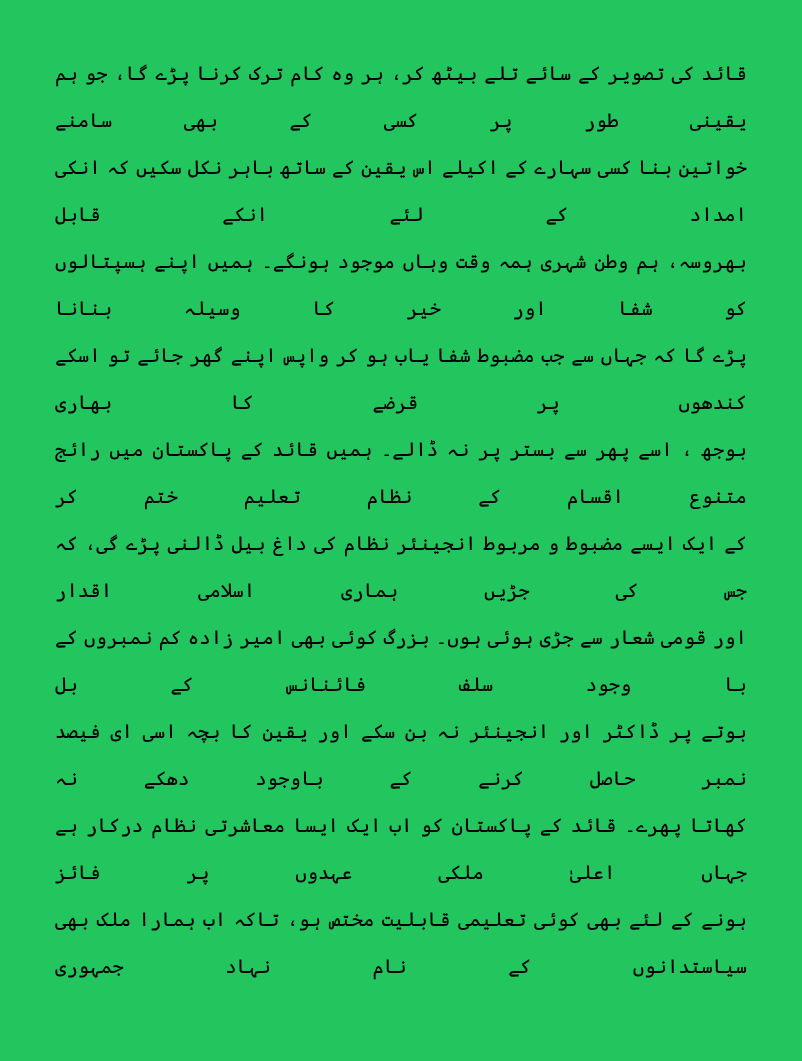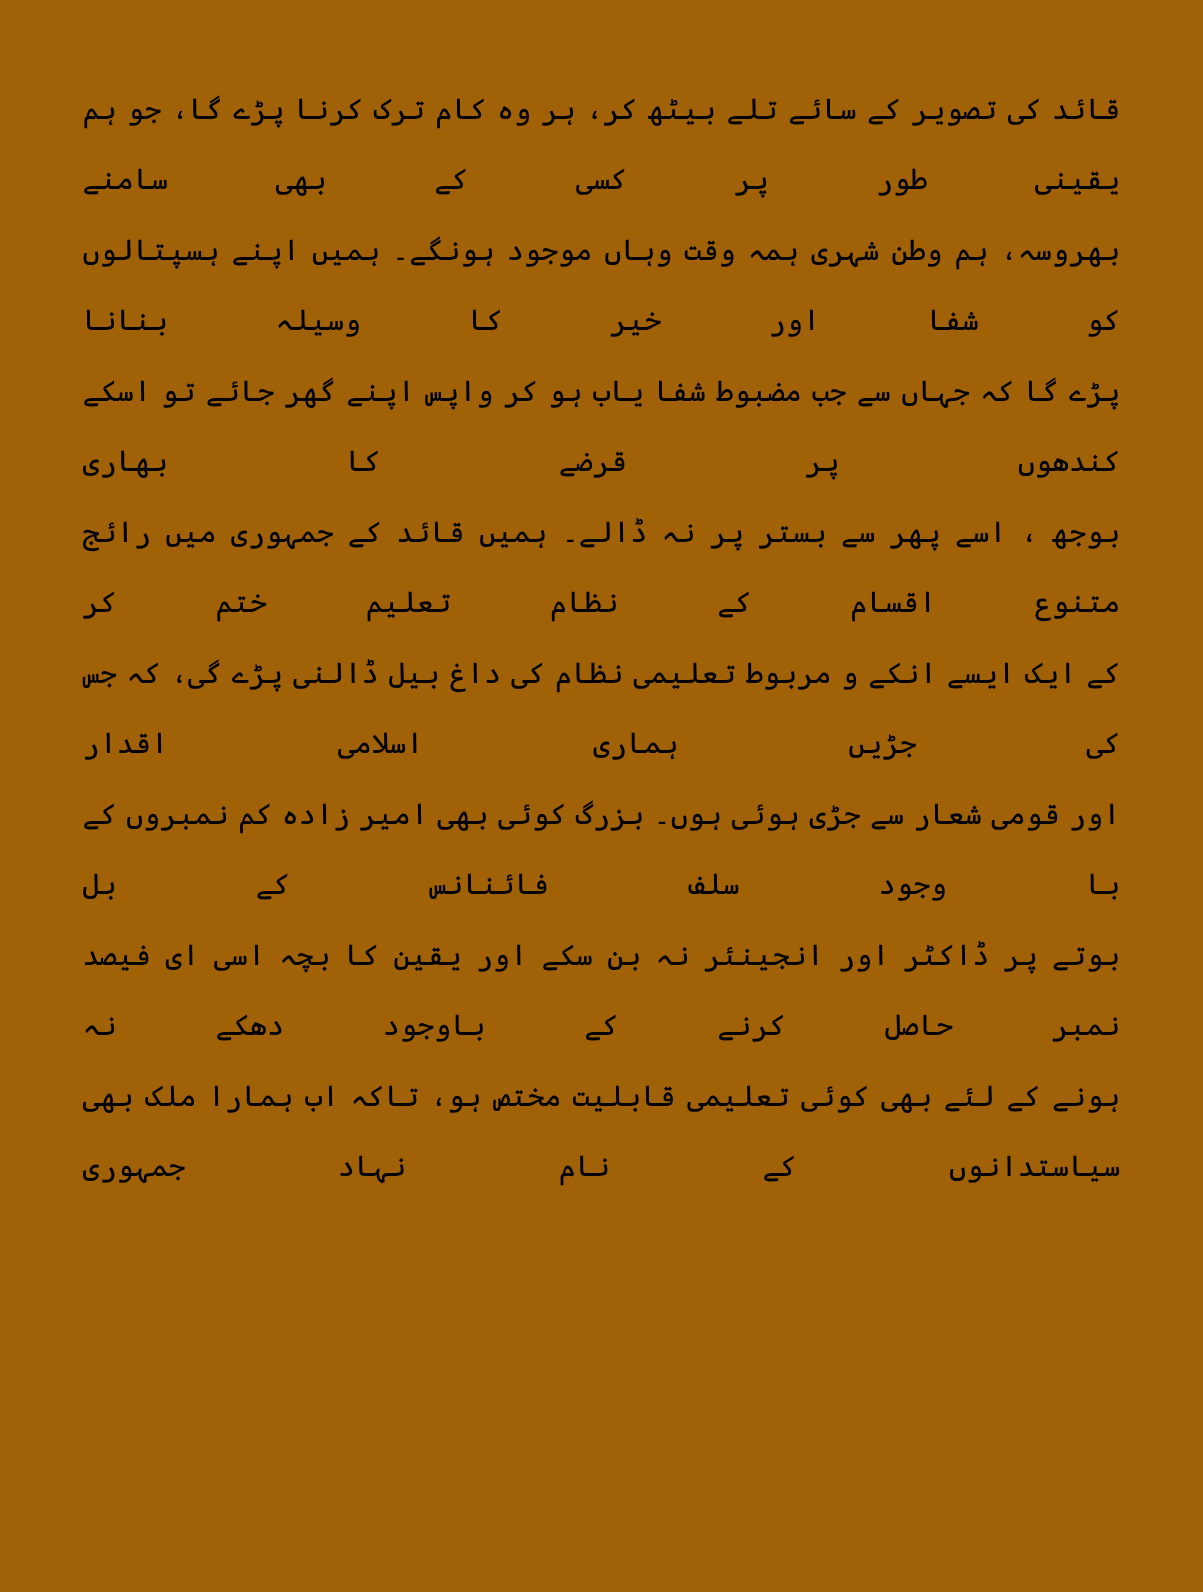--- a/index.html
+++ b/index.html
@@ -7,21 +7,21 @@
     margin: 0;
     padding: 0;
     background: #ffffff;
   }
 
   .page {
     position: relative;
     width: 802px;
     height: 1061px;
     margin: 0 auto;
-    background: #a16207;
+    background: #22c55e;
     box-sizing: border-box;
     overflow: hidden;
   }
 
   .page-body {
     position: absolute;
     top: 50px;
     right: 55px;
     left: 55px;
     bottom: 40px;
@@ -58,24 +58,26 @@
   }
 </style>
 </head>
 <body>
 
 <div class="page">
   <div class="page-body">
 
     <div class="para first">
       <span class="line">قائد کی تصویر کے سائے تلے بیٹھ کر، ہر وہ کام ترک کرنا پڑے گا، جو ہم یقینی طور پر کسی کے بھی سامنے</span>
+      <span class="line">خواتین بنا کسی سہارے کے اکیلے اس یقین کے ساتھ باہر نکل سکیں کہ انکی امداد کے لئے انکے قابل</span>
       <span class="line">بھروسہ، ہم وطن شہری ہمہ وقت وہاں موجود ہونگے۔ ہمیں اپنے ہسپتالوں کو شفا اور خیر کا وسیلہ بنانا</span>
       <span class="line">پڑے گا کہ جہاں سے جب مضبوط شفا یاب ہو کر واپس اپنے گھر جائے تو اسکے کندھوں پر قرضے کا بھاری</span>
-      <span class="line">بوجھ ، اسے پھر سے بستر پر نہ ڈالے۔ ہمیں قائد کے جمہوری میں رائج متنوع اقسام کے نظام تعلیم ختم کر</span>
-      <span class="line">کے ایک ایسے انکے و مربوط تعلیمی نظام کی داغ بیل ڈالنی پڑے گی، کہ جس کی جڑیں ہماری اسلامی اقدار</span>
+      <span class="line">بوجھ ، اسے پھر سے بستر پر نہ ڈالے۔ ہمیں قائد کے پاکستان میں رائج متنوع اقسام کے نظام تعلیم ختم کر</span>
+      <span class="line">کے ایک ایسے مضبوط و مربوط انجینئر نظام کی داغ بیل ڈالنی پڑے گی، کہ جس کی جڑیں ہماری اسلامی اقدار</span>
       <span class="line">اور قومی شعار سے جڑی ہوئی ہوں۔ بزرگ کوئی بھی امیر زادہ کم نمبروں کے با وجود سلف فائنانس کے بل</span>
       <span class="line">بوتے پر ڈاکٹر اور انجینئر نہ بن سکے اور یقین کا بچہ اسی ای فیصد نمبر حاصل کرنے کے باوجود دھکے نہ</span>
+      <span class="line">کھاتا پھرے۔ قائد کے پاکستان کو اب ایک ایسا معاشرتی نظام درکار ہے جہاں اعلیٰ  ملکی عہدوں پر فائز</span>
       <span class="line">ہونے کے لئے بھی کوئی تعلیمی قابلیت مختص ہو، تاکہ اب ہمارا ملک بھی سیاستدانوں کے نام نہاد جمہوری</span>
 
     </div>
 
   </div>
 </div>
 
 </body></html>

